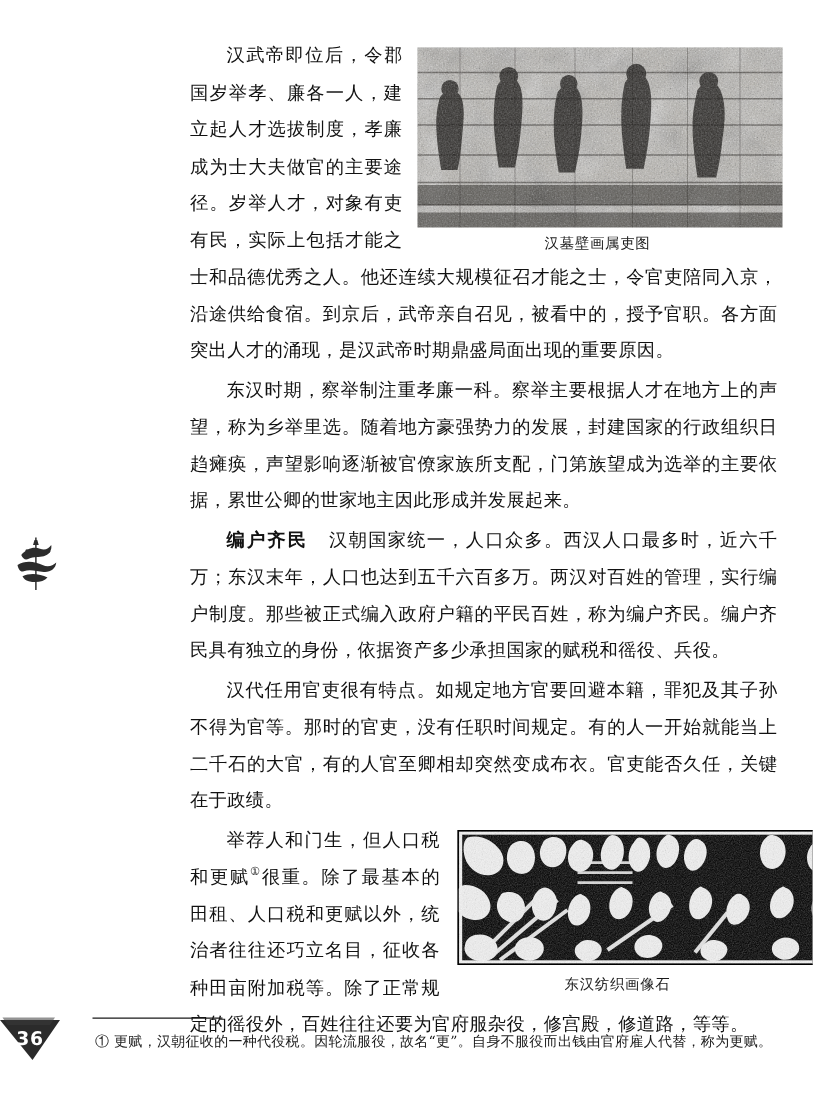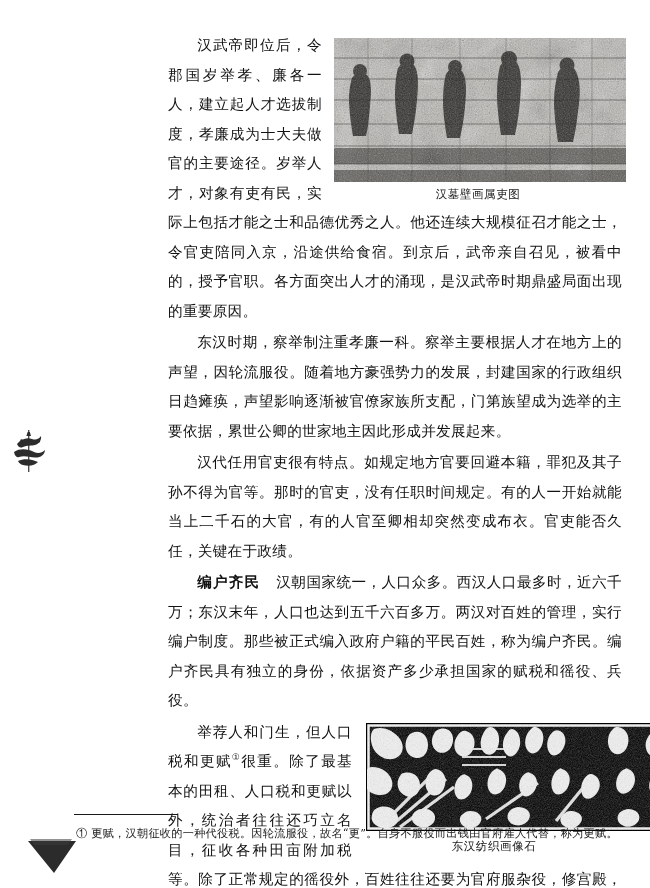--- a/index.html
+++ b/index.html
@@ -30,24 +30,23 @@
     top: 428px;
     width: 44px;
     height: 46px;
     opacity: .92;
   }
 
   
   #page-number-banner {
     position: absolute;
     left: 0px;
-    top: 837px;
+    top: 812px;
     width: 52px;
     height: 38px;
-    padding-left: 28px;
   }
   #page-number-banner .num {
     position: absolute;
     left: 9px;
     top: 10px;
     width: 30px;
     text-align: center;
     color: #ffffff;
     font-size: 15px;
     font-weight: bold;
@@ -91,21 +90,21 @@
   #figure-bottom {
     float: right;
     width: 256px;
     margin: 6px 0 0 14px;
   }
   #figure-bottom .figure-img { width: 320px; height: 108px; }
   #figure-bottom .caption { margin-top: 8px; }
 
   
   p.body-text {
-    margin: 0 0 2px 16px;
+    margin: 0 0 2px 0;
     font-size: 14.6px;
     line-height: 29.5px;
     text-align: justify;
     text-justify: inter-ideograph;
     text-indent: 2em;
     letter-spacing: .3px;
     color: #121212;
     font-family: "DejaVu Serif", "Liberation Serif", serif;
   }
   .term-bold { font-weight: bold; letter-spacing: 1px; }
@@ -220,28 +219,28 @@
         </g>
         <rect x="0" y="0" width="292" height="144" filter="url(#grainTop)" opacity=".34"></rect>
       </svg>
       <figcaption class="caption">汉墓壁画属吏图</figcaption>
     </figure>
 
     <p class="body-text">汉武帝即位后，令郡国岁举孝、廉各一人，建立起人才选拔制度，孝廉成为士大夫做官的主要途径。岁举人才，对象有吏有民，实际上包括才能之士和品德优秀之人。他还连续大规模征召才能之士，令官吏陪同入京，沿途供给食宿。到京后，武帝亲自召见，被看中的，授予官职。各方面突出人才的涌现，是汉武帝时期鼎盛局面出现的重要原因。</p>
 
     <div class="clear"></div>
 
-    <p class="body-text">东汉时期，察举制注重孝廉一科。察举主要根据人才在地方上的声望，因轮流服役。随着地方豪强势力的发展，封建国家的行政组织日趋瘫痪，声望影响逐渐被官僚家族所支配，门第族望成为选举的主要依据，累世公卿的世家地主因此形成并发展起来。</p>
-
-
-    <p class="body-text">汉代任用官吏很有特点。如规定地方官要回避本籍，罪犯及其子孙不得为官等。那时的官吏，没有任职时间规定。有的人一开始就能当上二千石的大官，有的人官至卿相却突然变成布衣。官吏能否久任，关键在于政绩。</p>
+    <p class="body-text">东汉时期，察举制注重孝廉一科。察举主要根据人才在地方上的声望，称为乡举里选。随着地方豪强势力的发展，封建国家的行政组织日趋瘫痪，声望影响逐渐被官僚家族所支配，门第族望成为选举的主要依据，累世公卿的世家地主因此形成并发展起来。</p>
+
 
     <p class="body-text">
       <span class="term-bold">编户齐民</span><span class="term-gap"></span><span>汉朝国家统一，人口众多。西汉人口最多时，近六千万；东汉末年，人口也达到五千六百多万。两汉对百姓的管理，实行编户制度。那些被正式编入政府户籍的平民百姓，称为编户齐民。编户齐民具有独立的身份，依据资产多少承担国家的赋税和徭役、兵役。</span>
     </p>
+
+    <p class="body-text">汉代任用官吏很有特点。如规定地方官要回避本籍，罪犯及其子孙不得为官等。那时的官吏，没有任职时间规定。有的人一开始就能当上二千石的大官，有的人官至卿相却突然变成布衣。官吏能否久任，关键在于政绩。</p>
 
     <figure id="figure-bottom">
       <svg class="figure-img" viewBox="0 0 320 108" preserveAspectRatio="none">
         <defs>
           <filter id="grainBot" x="0" y="0" width="100%" height="100%">
             <feTurbulence type="fractalNoise" baseFrequency="1.1" numOctaves="3" seed="11" result="n"></feTurbulence>
             <feColorMatrix in="n" type="saturate" values="0"></feColorMatrix>
             <feComponentTransfer>
               <feFuncA type="linear" slope="1.1" intercept="-0.25"></feFuncA>
             </feComponentTransfer>

